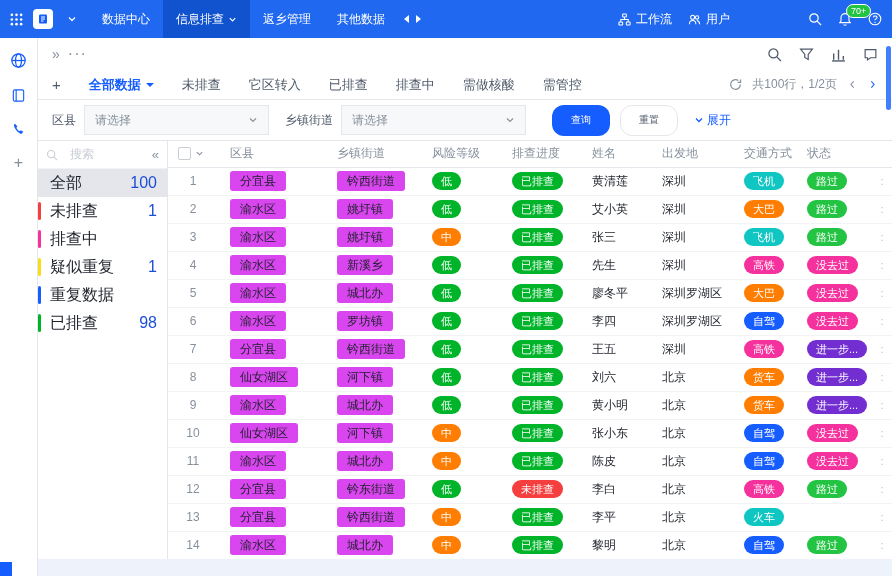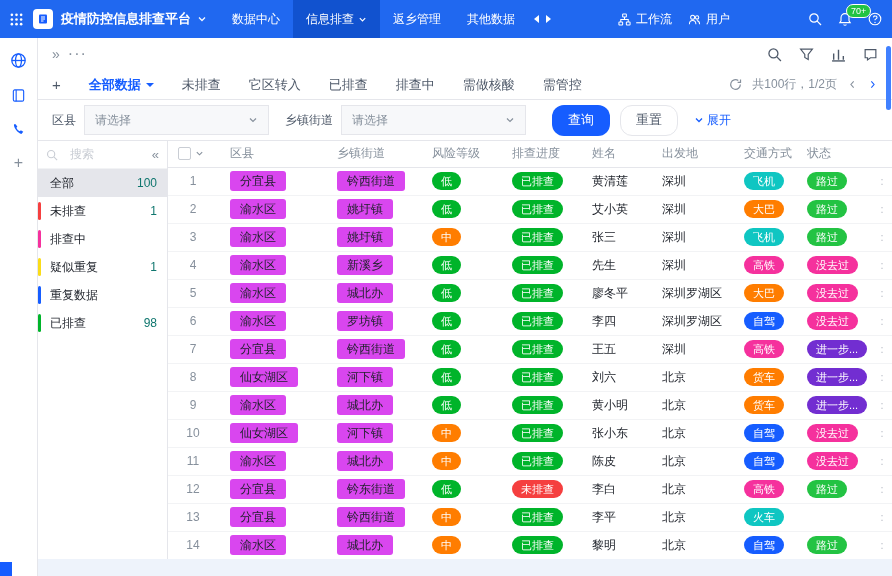--- a/index.html
+++ b/index.html
@@ -49,34 +49,34 @@
   .tab.active{color:#165dff;font-weight:600}
   .caret-tri{width:0;height:0;border:4px solid transparent;border-top-color:currentColor;margin-top:4px}
   .tab-right{margin-left:auto;display:flex;align-items:center;gap:10px;color:#86909c;font-size:12px}
   .pager{display:flex;gap:9px;align-items:center}
 
   .filterrow{height:41px;background:#fff;border-bottom:1px solid #e5e6eb;display:flex;align-items:center;padding:0 14px}
   .flabel{font-size:12px;color:#4e5969;margin-right:8px;white-space:nowrap}
   .select{width:185px;height:30px;background:#f7f8fa;border:1px solid #e5e6eb;border-radius:0;display:flex;align-items:center;padding:0 10px;color:#86909c;font-size:12px;cursor:pointer}
   .select .ph{flex:1}
   .flabel.second{margin-left:16px}
-  .btn{height:31px;border-radius:12px;font-size:13px;display:flex;align-items:center;justify-content:center;cursor:pointer;white-space:nowrap}
+  .btn{height:31px;border-radius:12px;font-size:10px;display:flex;align-items:center;justify-content:center;cursor:pointer;white-space:nowrap}
   .btn.primary{width:58px;background:#165dff;color:#fff;border:none;margin-left:26px}
   .btn.plain{width:58px;background:#fff;border:1px solid #e5e6eb;color:#4e5969;margin-left:10px}
   .expand{margin-left:16px;color:#165dff;font-size:12px;display:flex;align-items:center;gap:3px;cursor:pointer}
 
   .bodyrow{height:418px;background:#fff;display:flex}
   .sidepanel{width:130px;border-right:1px solid #e5e6eb;display:flex;flex-direction:column}
   .searchrow{height:28px;display:flex;align-items:center;padding:0 8px;gap:12px;border-bottom:1px solid #f2f3f5;color:#c9cdd4;font-size:12px}
   .searchrow .ph{flex:1;cursor:text}
   .collapse{color:#86909c;font-size:13px;cursor:pointer}
-  .sideitem{position:relative;height:28px;display:flex;align-items:center;padding:0 10px 0 12px;font-size:12px;color:#1d2129;cursor:pointer}
+  .sideitem{position:relative;height:28px;display:flex;align-items:center;padding:0 10px 0 12px;font-size:16px;color:#1d2129;cursor:pointer}
   .sideitem.active{background:#e5e6eb}
   .sideitem .bar{position:absolute;left:0;top:5px;width:3px;height:18px;border-radius:2px}
-  .scount{margin-left:auto;color:#0f766e}
+  .scount{margin-left:auto;color:#1d4ed8}
 
   .tablewrap{flex:1;overflow:hidden}
   table{border-collapse:collapse;table-layout:fixed;width:724px}
   th{height:26px;font-size:12px;font-weight:400;color:#86909c;text-align:left;padding:0 0 0 12px;border-bottom:1px solid #e5e6eb;white-space:nowrap;overflow:hidden}
   td{height:28px;font-size:12px;color:#1d2129;padding:0 0 0 12px;border-bottom:1px solid #f2f3f5;white-space:nowrap;overflow:hidden}
   .c-num{text-align:center;color:#86909c;padding:0}
   th.c-check{padding-left:10px}
   .checkwrap{display:flex;align-items:center;gap:4px}
   .checkbox{display:inline-block;width:13px;height:13px;border:1px solid #c9cdd4;border-radius:2px;background:#fff;cursor:pointer}
   .chip{display:inline-block;background:#d946ef;border-radius:3px;padding:3px 10px;line-height:14px}
@@ -105,21 +105,20 @@
             <circle cx="7" cy="12" r="1.4"></circle>
             <circle cx="12" cy="12" r="1.4"></circle>
           </svg>
       </span>
       <span class="appbadge">
         <svg width="12" height="12" viewBox="0 0 12 12">
             <rect x="2" y="1.5" width="8" height="9" rx="1" fill="#165dff"></rect>
             <path d="M4 4h4M4 6h4M4 8h2.5" stroke="#fff" stroke-width="1" fill="none"></path>
           </svg>
       </span>
-      <span class="brand">疫情防控信息排查平台</span>
       <span class="brand-caret">
         <svg width="10" height="10" viewBox="0 0 10 10">
             <path d="M2 3.5 5 6.5 8 3.5" fill="none" stroke="#fff" stroke-width="1.3"></path>
           </svg>
       </span>
       <nav class="tb-nav">
 
       <a class="navitem">
             <span>数据中心</span>
 

